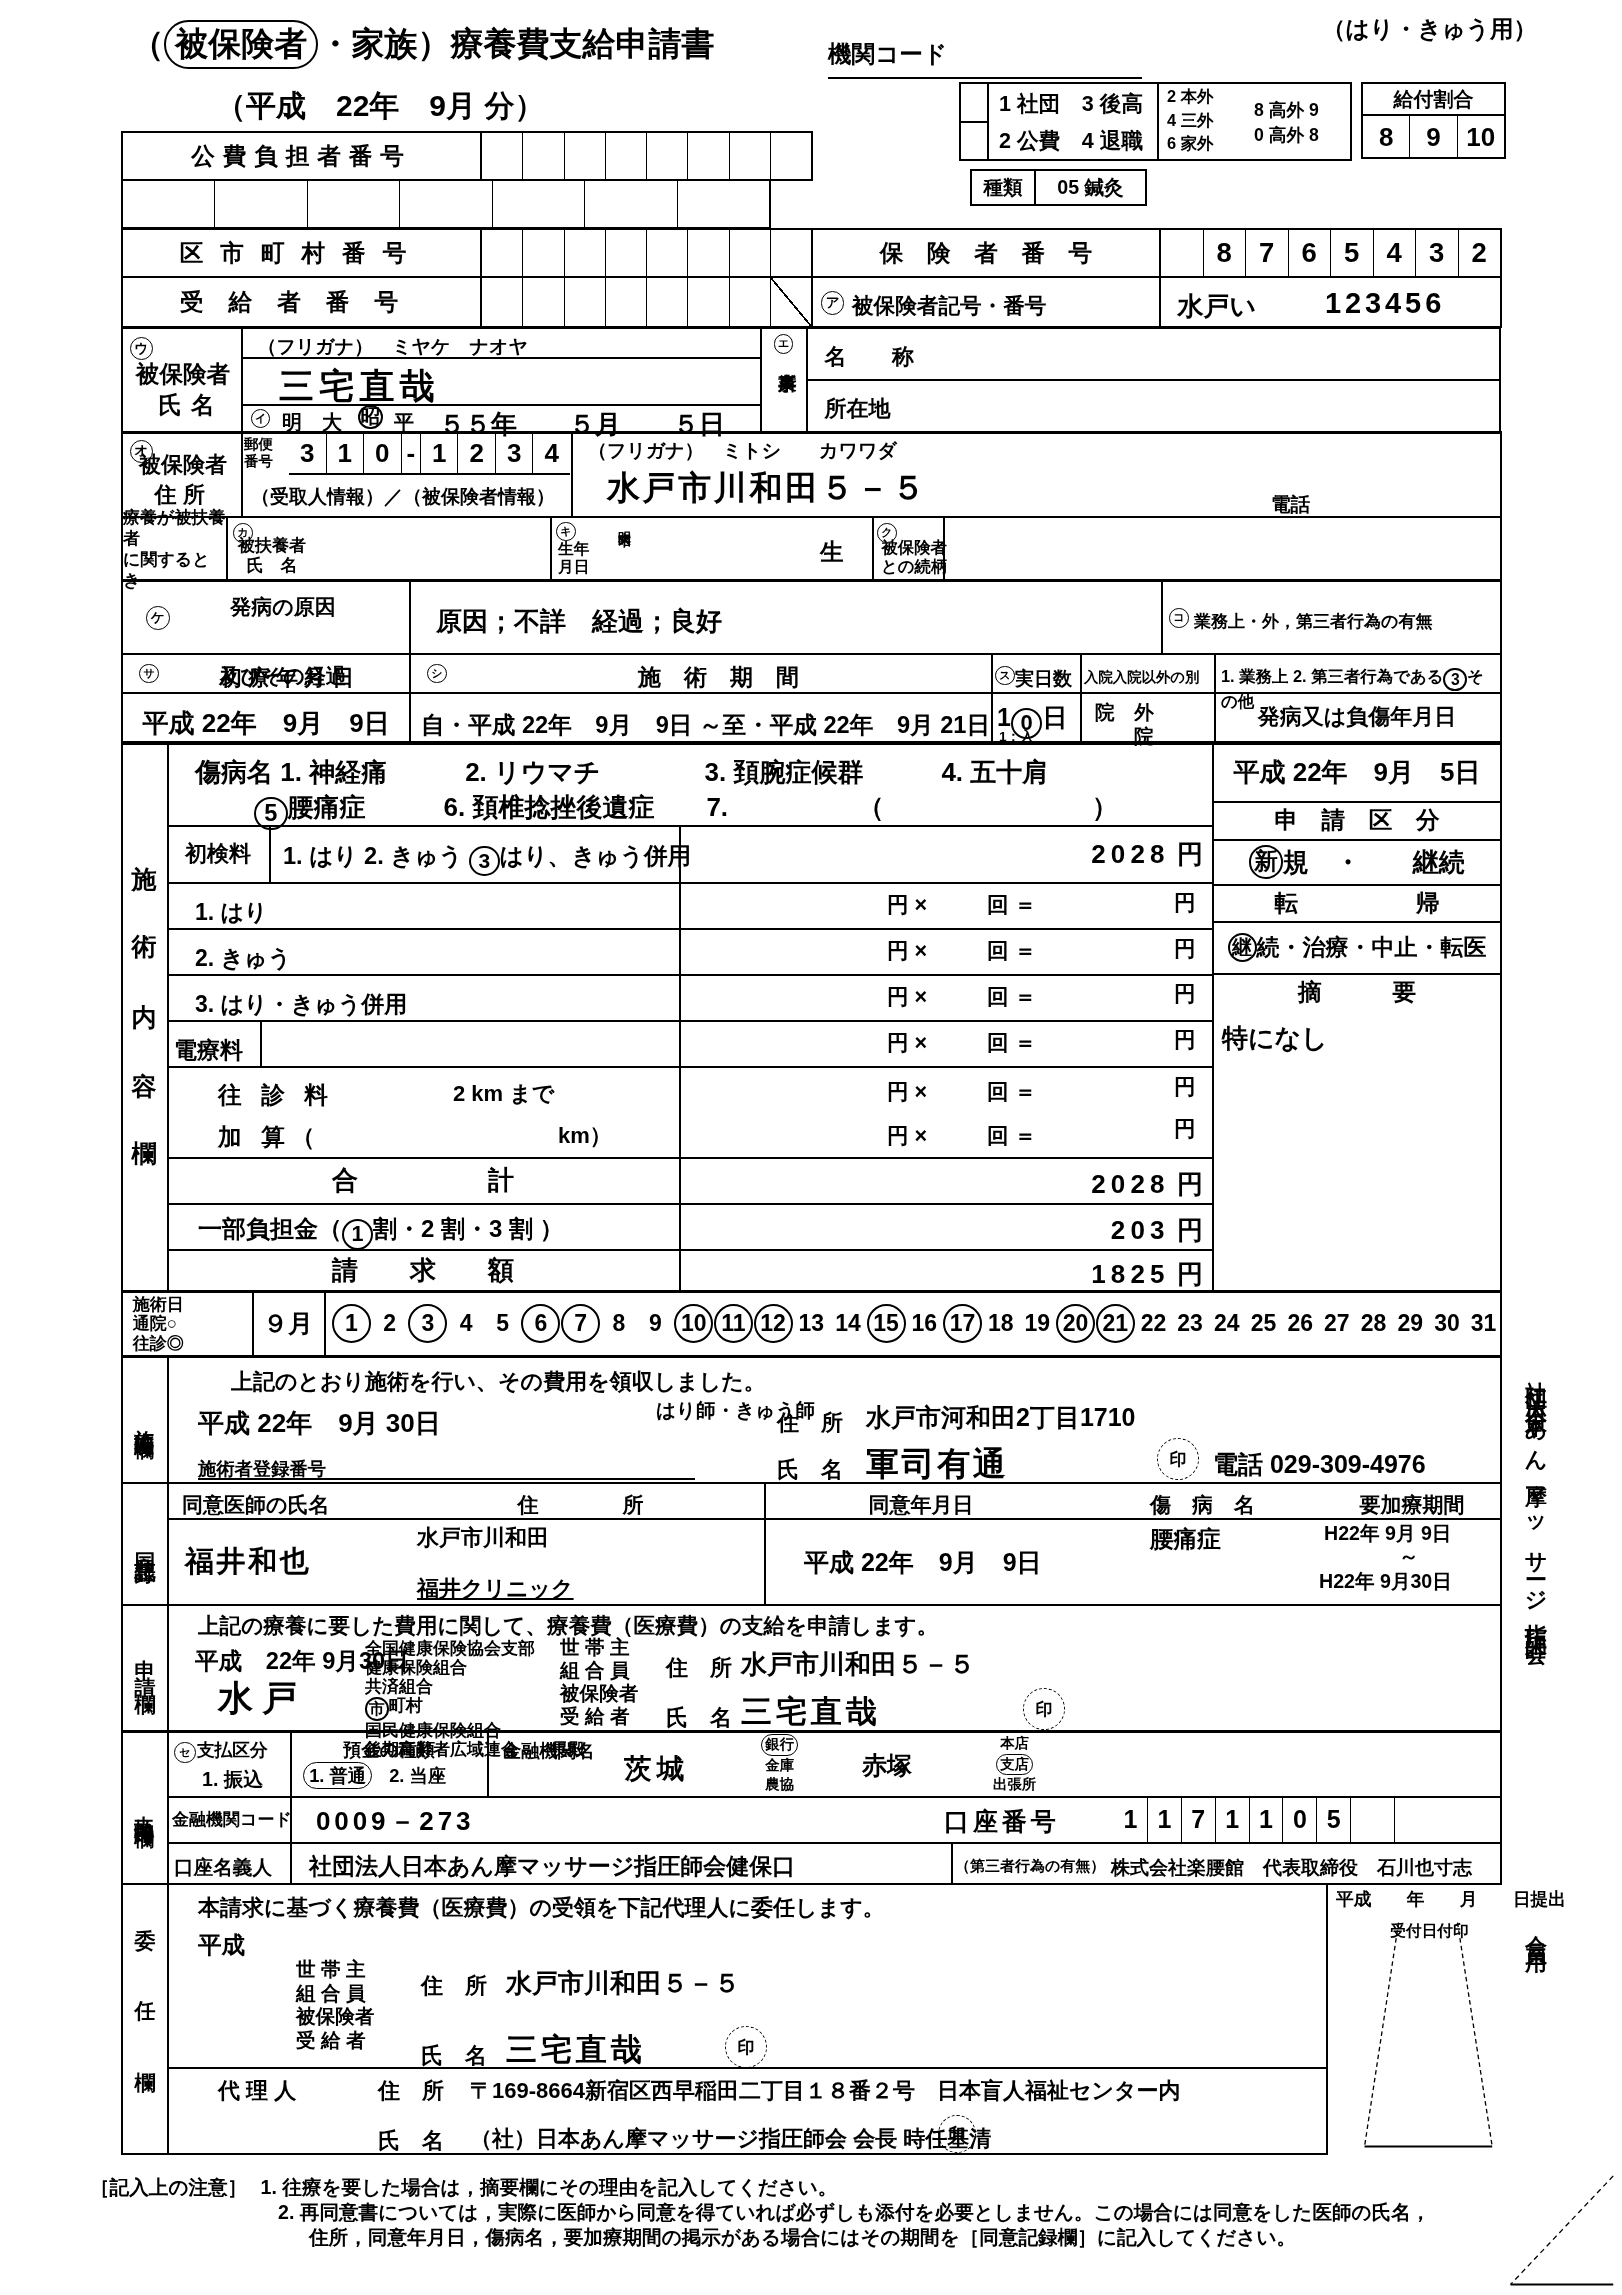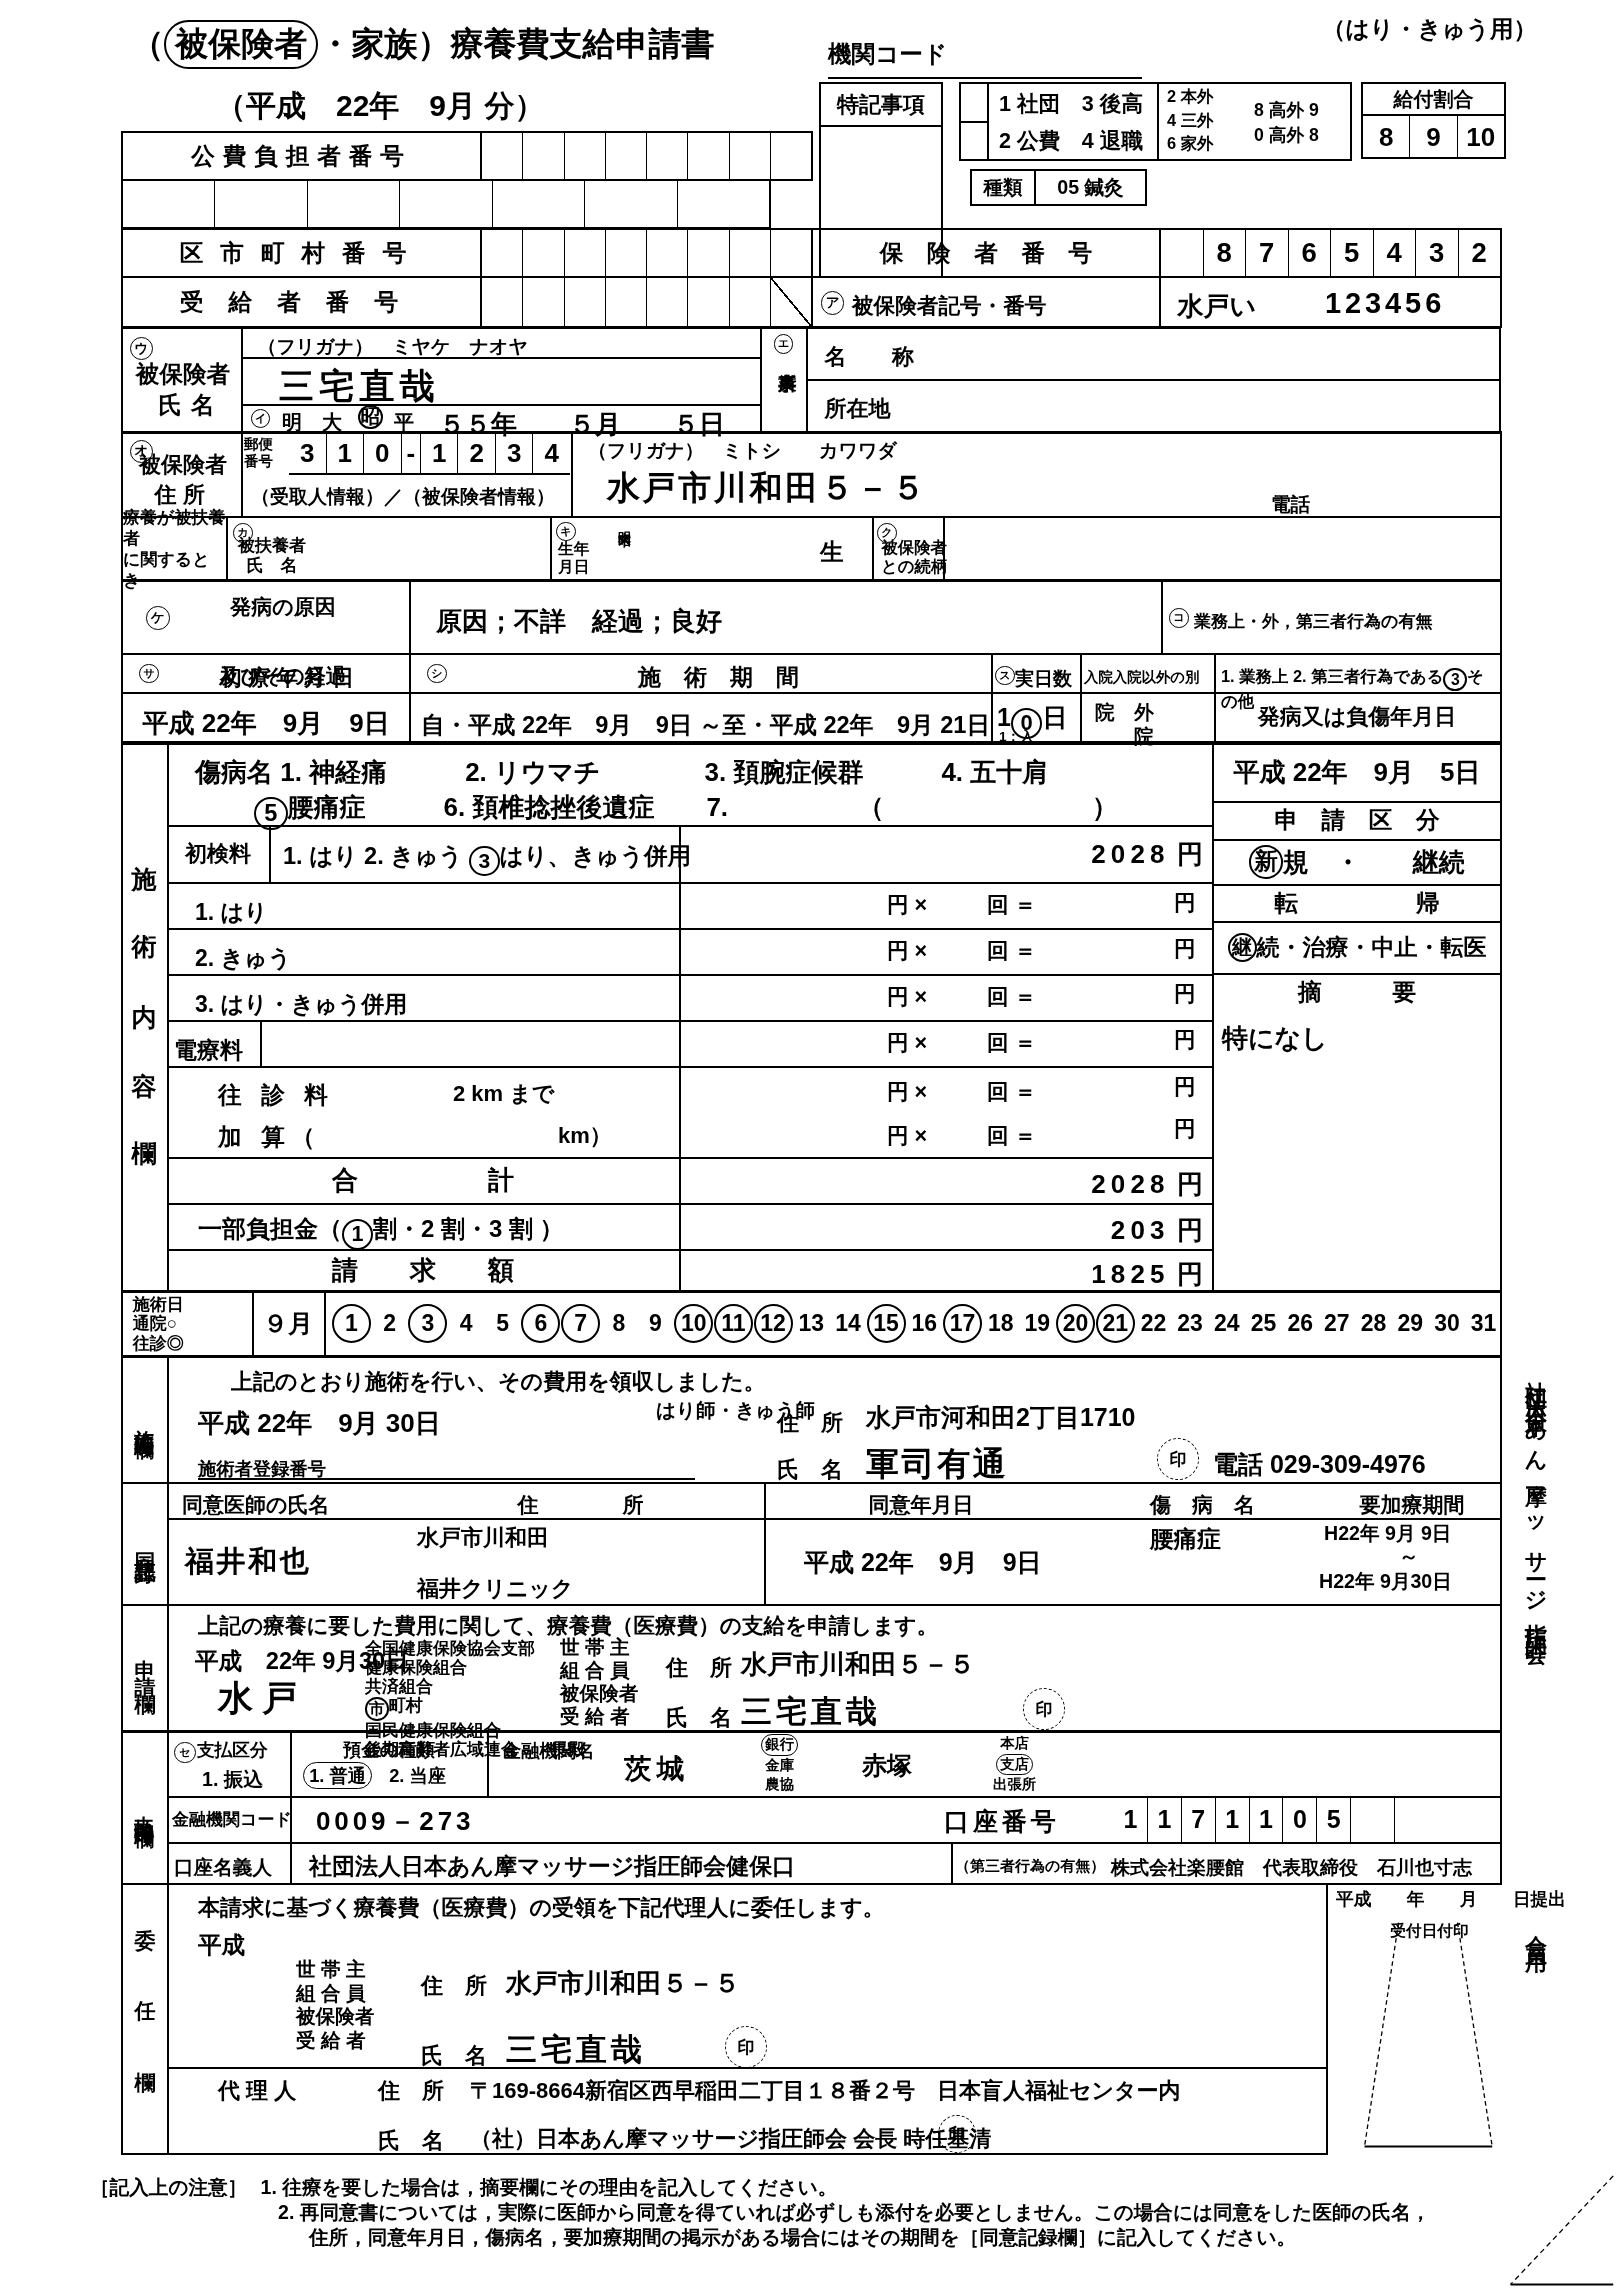--- a/index.html
+++ b/index.html
@@ -37,23 +37,20 @@
 <div class="page">
 
   <div class="a" style="left:131px;top:19.6px;font-size:33px;font-weight:700;">
     <span>（</span><span class="capsule">被保険者</span><span>・家族）療養費支給申請書</span>
   </div>
   <div class="a" style="left:216px;top:86px;font-size:30px;font-weight:700;">（平成　22年　9月 分）</div>
   <div class="a" style="left:828px;top:38px;font-size:23.6px;">機関コード</div>
   <div class="a" style="left:828px;top:77px;width:314px;border-top:2px solid #000;"></div>
   <div class="a" style="left:1322px;top:13px;font-size:23.6px;">（はり・きゅう用）</div>
 
-  <div class="a b3" style="left:819px;top:82px;width:124px;height:196px;">
-    <div class="c" style="height:41px;border-bottom:2px solid #000;font-size:22px;">特記事項</div>
-  </div>
 
   <div class="a b3" style="left:959px;top:82px;width:393px;height:79px;">
     <div class="a" style="left:0;top:0;width:27.5px;height:75px;border-right:2px solid #000;">
       <div style="height:37px;border-bottom:2px solid #000;"></div>
     </div>
     <div class="a" style="left:38px;top:5.2px;font-size:21.6px;">1 社団　3 後高</div>
     <div class="a" style="left:38px;top:42px;font-size:21.6px;">2 公費　4 退職</div>
     <div class="a" style="left:196px;top:0;height:75px;border-left:2px solid #000;"></div>
     <div class="a" style="left:206px;top:1.3px;font-size:16.4px;line-height:23.6px;">
       <div>2 本外</div>
@@ -448,21 +445,21 @@
       </div>
     <div class="hl" style="left:44px;top:34px;width:1333px;"></div>
     <div class="vl" style="left:641px;top:0;height:120px;"></div>
     <div class="a" style="left:59px;top:6.5px;font-size:21px;">同意医師の氏名</div>
     <div class="a c" style="left:281px;top:6.5px;width:353px;font-size:21px;">住　　　　所</div>
     <div class="a c" style="left:641px;top:6.5px;width:314px;font-size:21px;">同意年月日</div>
     <div class="a c" style="left:955px;top:6.5px;width:249px;font-size:21px;">傷　病　名</div>
     <div class="a c" style="left:1204px;top:6.5px;width:170px;font-size:21px;">要加療期間</div>
     <div class="a" style="left:62px;top:58px;font-size:29px;font-weight:700;letter-spacing:2.6px;">福井和也</div>
     <div class="a" style="left:294px;top:39px;font-size:22px;font-weight:700;">水戸市川和田</div>
-    <div class="a" style="left:294px;top:90px;font-size:22px;font-weight:700;">福井クリニック</div>
+    <div class="a" style="left:294px;top:90px;font-size:22px;font-weight:700;text-decoration:underline;">福井クリニック</div>
     <div class="a" style="left:681px;top:62px;font-size:25px;font-weight:700;">平成 22年　9月　9日</div>
     <div class="a" style="left:1027px;top:39px;font-size:23.6px;font-weight:700;">腰痛症</div>
     <div class="a" style="left:1201px;top:36px;font-size:19.6px;font-weight:700;">H22年 9月 9日</div>
     <div class="a" style="left:1276px;top:59px;font-size:19.6px;font-weight:700;">～</div>
     <div class="a" style="left:1196px;top:84px;font-size:19.6px;font-weight:700;">H22年 9月30日</div>
   </div>
 
   <div class="a b3" style="left:121px;top:1604px;width:1381px;height:128px;">
     <div class="stripv">
         <span style="font-size:21px;letter-spacing:17px;">申請欄</span>

